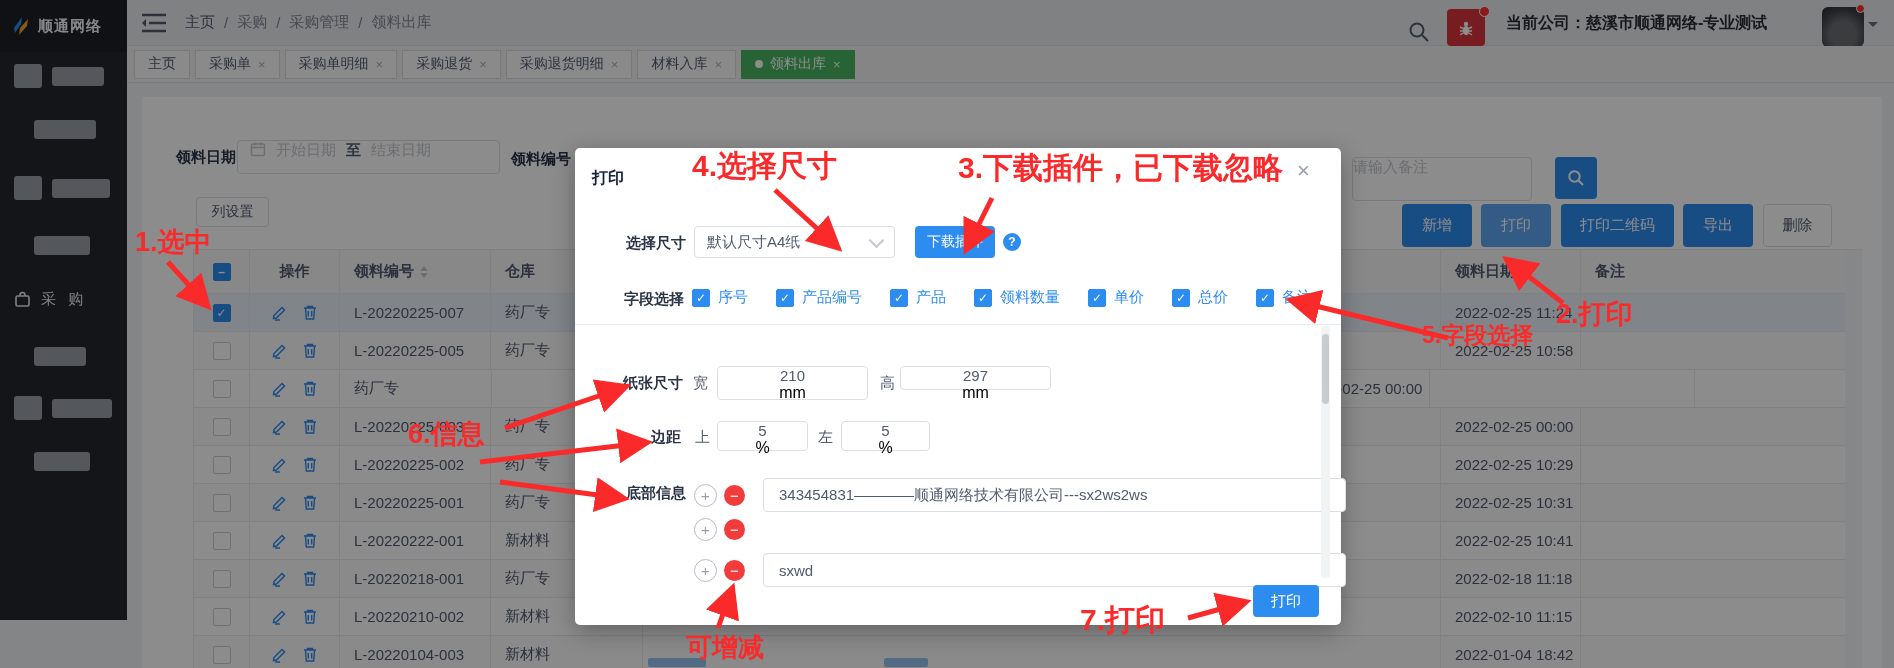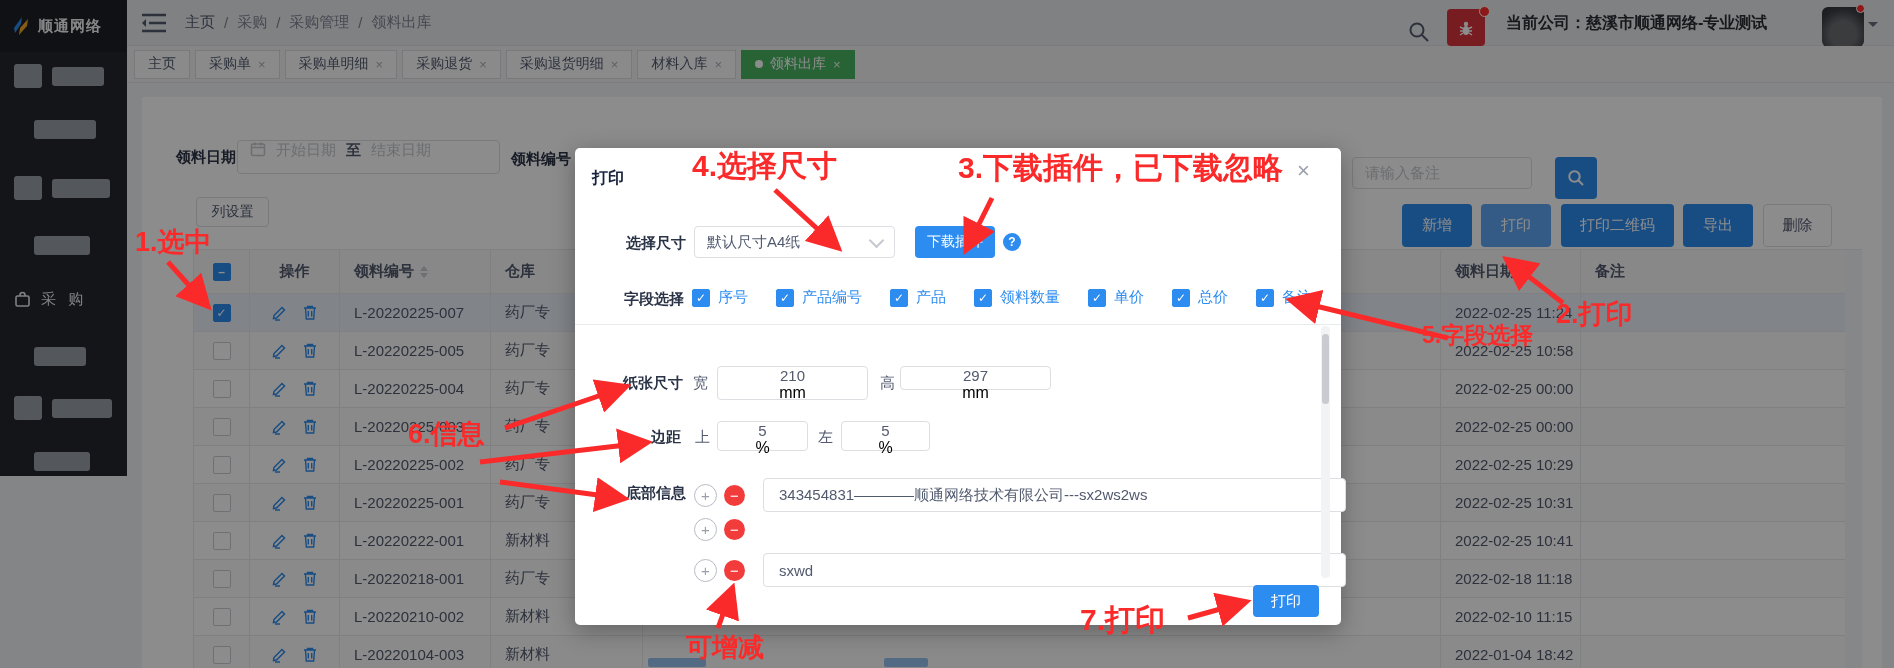--- a/index.html
+++ b/index.html
@@ -1,20 +1,20 @@
 <!DOCTYPE html>
 <html><head>
 <meta charset="utf-8">
 <style>
   html,body{margin:0;padding:0;}
   body{width:1894px;height:668px;position:relative;overflow:hidden;background:#f0f2f5;
        font-family:"Liberation Sans","DejaVu Sans",sans-serif;}
   .abs{position:absolute;box-sizing:border-box;}
   
-  .sidebar{left:0;top:0;width:127px;height:476px;background:#23272f;z-index:5;}
+  .sidebar{left:0;top:0;width:127px;height:620px;background:#23272f;z-index:5;}
   .logo-row{left:0;top:0;width:127px;height:52px;background:#1d2026;display:flex;align-items:center;padding-left:10px;}
   .logo-text{color:#f5f6f8;font-size:15px;font-weight:bold;margin-left:6px;letter-spacing:1px;}
   .skel{background:#9aa0a9;border-radius:3px;position:absolute;}
   .menu-item-visible{left:14px;top:290px;width:110px;color:#e8eaef;font-size:15px;display:flex;align-items:center;gap:10px;letter-spacing:4px;}
   
   .topbar{left:127px;top:0;width:1767px;height:46px;background:#e9ebee;border-bottom:1px solid #dfe1e6;}
   .burger{left:141px;top:12px;width:26px;height:22px;cursor:pointer;}
   .crumbs{left:185px;top:13px;font-size:15px;color:#808695;display:flex;gap:9px;align-items:center;}
   .crumbs .cur{color:#515a6e;}
   .hdr-search{left:1408px;top:21px;}
@@ -31,21 +31,21 @@
   .tab.active .x{color:#eafbee;}
   .tabdot{width:8px;height:8px;border-radius:50%;background:#fff;}
   
   .panel{left:142px;top:97px;width:1740px;height:571px;background:#fff;}
   .flabel{font-size:15px;font-weight:bold;color:#2b3447;}
   .lbl-date{left:176px;top:148px;}
   .datebox{left:237px;top:140px;width:263px;height:34px;border:1px solid #dcdee2;border-radius:4px;background:#fff;display:flex;align-items:flex-start;gap:10px;padding:0 12px;}
   .ph{color:#c5c8ce;font-size:15px;}
   .zhi{color:#515a6e;font-size:15px;font-weight:bold;}
   .lbl-code{left:511px;top:150px;}
-  .remark-input{left:1352px;top:157px;width:180px;height:32px;border:1px solid #dcdee2;border-radius:4px;background:#fff;display:flex;align-items:center;padding:0 12px;}
+  .remark-input{left:1352px;top:157px;width:180px;height:44px;border:1px solid #dcdee2;border-radius:4px;background:#fff;display:flex;padding:0 0;}
   .search-btn{left:1555px;top:157px;width:42px;height:42px;background:#2d8cf0;border-radius:4px;display:flex;align-items:center;justify-content:center;cursor:pointer;}
   .colset-btn{left:196px;top:197px;width:73px;height:30px;border:1px solid #dcdee2;border-radius:4px;background:#fff;color:#515a6e;font-size:14px;display:flex;align-items:center;justify-content:center;cursor:pointer;}
   .tb-btn{top:204px;height:43px;border-radius:4px;background:#2d8cf0;color:#fff;font-size:15px;display:flex;align-items:center;justify-content:center;cursor:pointer;}
   .btn-add{left:1402px;width:70px;}
   .btn-print{left:1481px;width:70px;background:#5ea6f2;}
   .btn-qr{left:1561px;width:113px;}
   .btn-export{left:1683px;width:70px;}
   .btn-del{left:1763px;width:69px;background:#fff;border:1px solid #dcdee2;color:#515a6e;}
   
   .tbl{left:193px;top:249px;width:1652px;border-left:1px solid #e8eaec;border-top:1px solid #e8eaec;}
@@ -341,23 +341,20 @@
         </div>
         <div class="td c2">
           <svg width="17" height="17" viewBox="0 0 17 17">
             <path d="M3 11.5 L11 3.5 L13.5 6 L5.5 14 L2.5 14.5 Z" fill="none" stroke="#2d8cf0" stroke-width="1.5"></path>
             <path d="M4 16 H9" stroke="#2d8cf0" stroke-width="1.5"></path>
           </svg>
           <svg width="16" height="17" viewBox="0 0 16 17">
             <path d="M2 4 H14 M5.5 4 V2.5 H10.5 V4 M3.5 4 L4.3 15 H11.7 L12.5 4 M6.3 7 V12.5 M9.7 7 V12.5" fill="none" stroke="#2d8cf0" stroke-width="1.4"></path>
           </svg>
         </div>
-        <div class="td c3">
-          <span>L-20220225-004</span>
-        </div>
         <div class="td c4">
           <span>药厂专</span>
         </div>
         <div class="td c5"></div>
         <div class="td c6">
           <span>2022-02-25 00:00</span>
         </div>
         <div class="td c7"></div>
       </div>
       <div class="tr alt">

